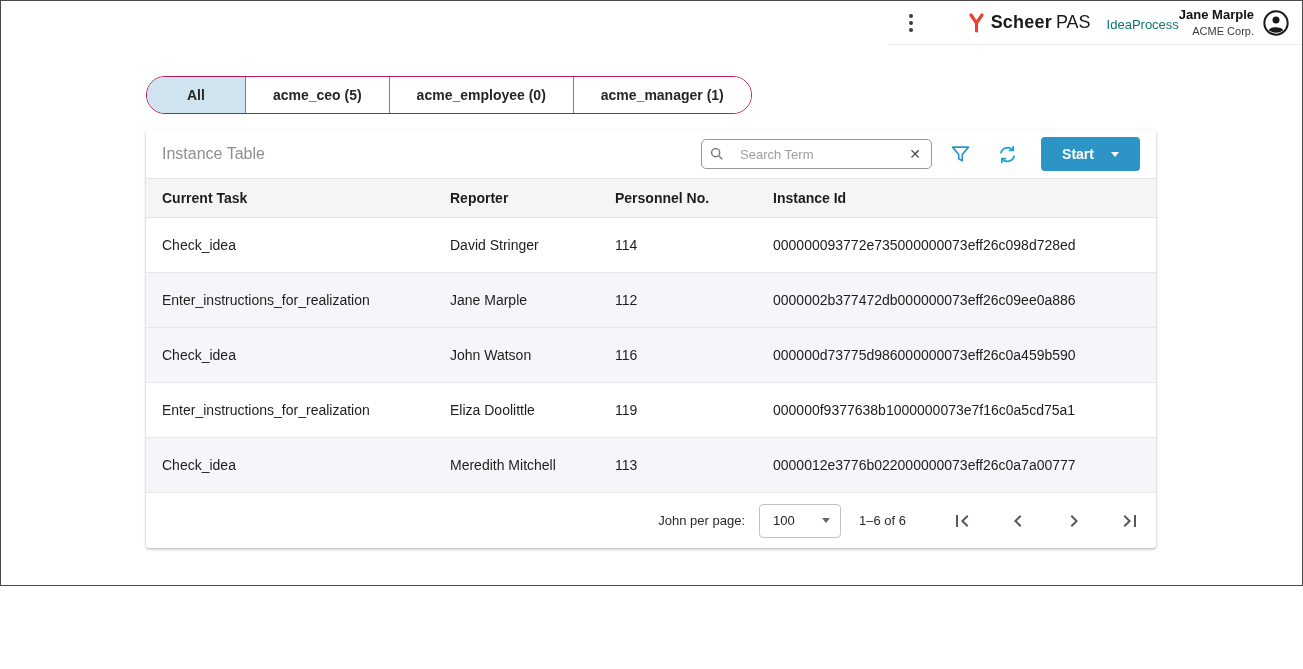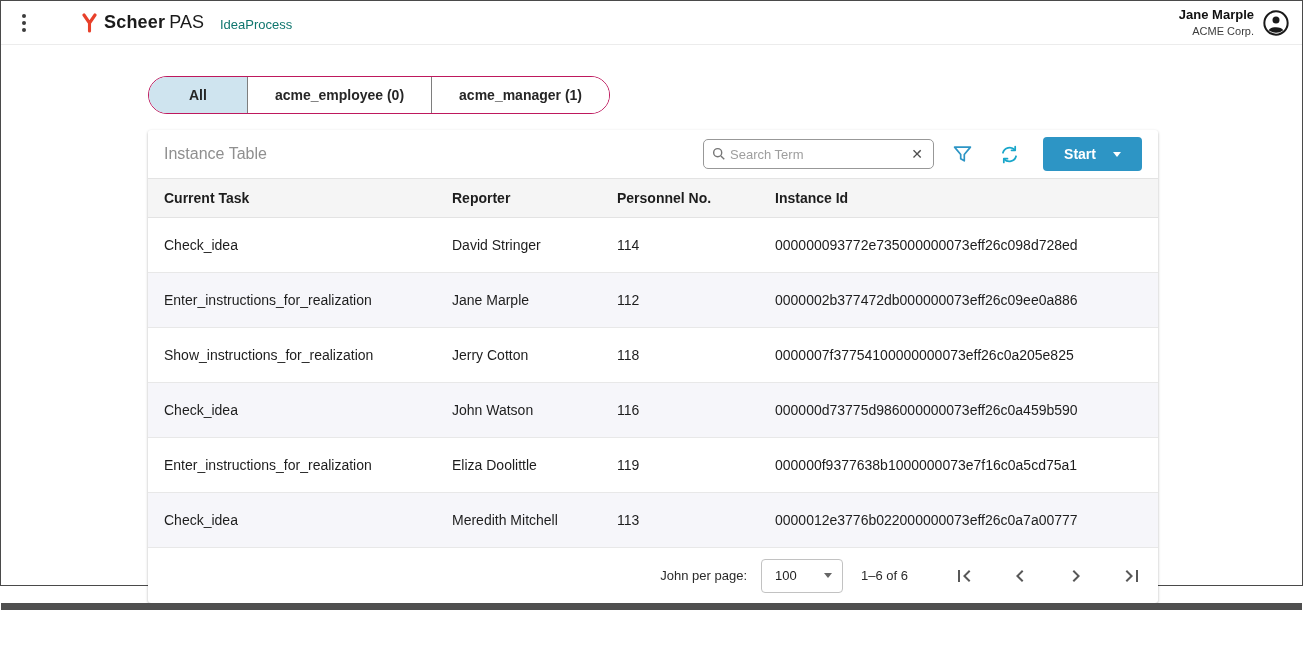--- a/index.html
+++ b/index.html
@@ -6,21 +6,21 @@
   * { box-sizing: border-box; }
   html,body { margin:0; padding:0; }
   body {
     width:1303px; height:669px; background:#fff;
     font-family:"Liberation Sans", sans-serif; color:#1f1f1f;
     overflow:hidden;
   }
   .page {
     width:1303px; height:586px;
     border:1px solid #4a4a4a;
-    display:flex; flex-direction:column; background:#fff;
+    display:flex; flex-direction:column; background:#fff;align-items:flex-end;
   }
 
   
   header {
     flex:0 0 44px; height:44px;
     display:flex; align-items:center;
     border-bottom:1px solid #ececec; background:#fff;
     padding-right:12px;
   }
   .kebab-btn {
@@ -59,21 +59,21 @@
   .card {
     margin-top:16px; width:1010px; background:#fff; border-radius:3px;
     box-shadow:0 1px 3px rgba(0,0,0,.22), 0 2px 3px rgba(0,0,0,.08);
   }
   .card-header { height:48px; display:flex; align-items:center; padding:0 16px; }
   .card-title { font-size:16px; font-weight:400; color:#8f8f8f; margin:0; }
   .controls { margin-left:auto; display:flex; align-items:center; gap:9px; }
 
   .search-box {
     width:231px; height:30px; border:1px solid #989898; border-radius:5px;
-    display:flex; align-items:center; padding:0 8px 0 8px; gap:2px; background:#fff;
+    display:flex; align-items:center; padding:0 8px 0 8px; gap:14px; background:#fff;
   }
   .search-box input {
     border:none; outline:none; flex:1; min-width:0;
     font-size:13px; color:#333; font-family:inherit; background:transparent;
   }
   .search-box input::placeholder { color:#9e9e9e; }
   .clear-x { font-size:14px; color:#4d4d4d; cursor:pointer; line-height:1; padding:2px; }
 
   .icon-btn {
     width:38px; height:38px; border:none; background:none; cursor:pointer;
@@ -163,20 +163,21 @@
           <path d="M5.8 18.2c1.2-3.4 11.2-3.4 12.4 0a10 10 0 0 1-12.4 0z" fill="#1a1a1a"></path>
         </svg>
       </button>
     </div>
   </header>
 
   <main>
 
     <div class="tabs">
       <button class="tab active">All</button>
+      <button class="tab">acme_ceo (5)</button>
       <button class="tab">acme_employee (0)</button>
       <button class="tab">acme_manager (1)</button>
     </div>
 
     <section class="card">
 
       <div class="card-header">
         <h2 class="card-title">Instance Table</h2>
         <div class="controls">
           <div class="search-box">
@@ -225,26 +226,20 @@
     <td>David Stringer</td>
     <td>114</td>
     <td>000000093772e735000000073eff26c098d728ed</td>
   </tr>
             <tr class="alt">
     <td>Enter_instructions_for_realization</td>
     <td>Jane Marple</td>
     <td>112</td>
     <td>0000002b377472db000000073eff26c09ee0a886</td>
   </tr>
-            <tr>
-    <td>Show_instructions_for_realization</td>
-    <td>Jerry Cotton</td>
-    <td>118</td>
-    <td>0000007f37754100000000073eff26c0a205e825</td>
-  </tr>
             <tr class="alt">
     <td>Check_idea</td>
     <td>John Watson</td>
     <td>116</td>
     <td>000000d73775d986000000073eff26c0a459b590</td>
   </tr>
             <tr>
     <td>Enter_instructions_for_realization</td>
     <td>Eliza Doolittle</td>
     <td>119</td>

